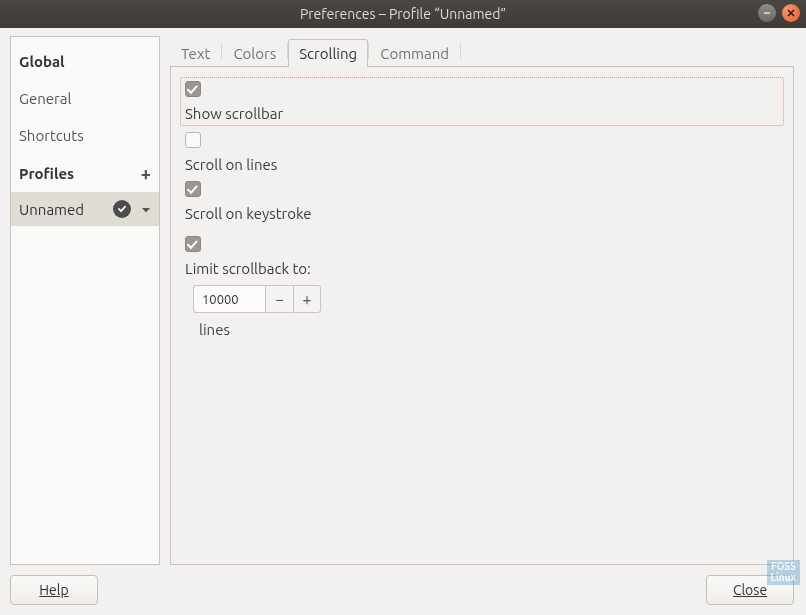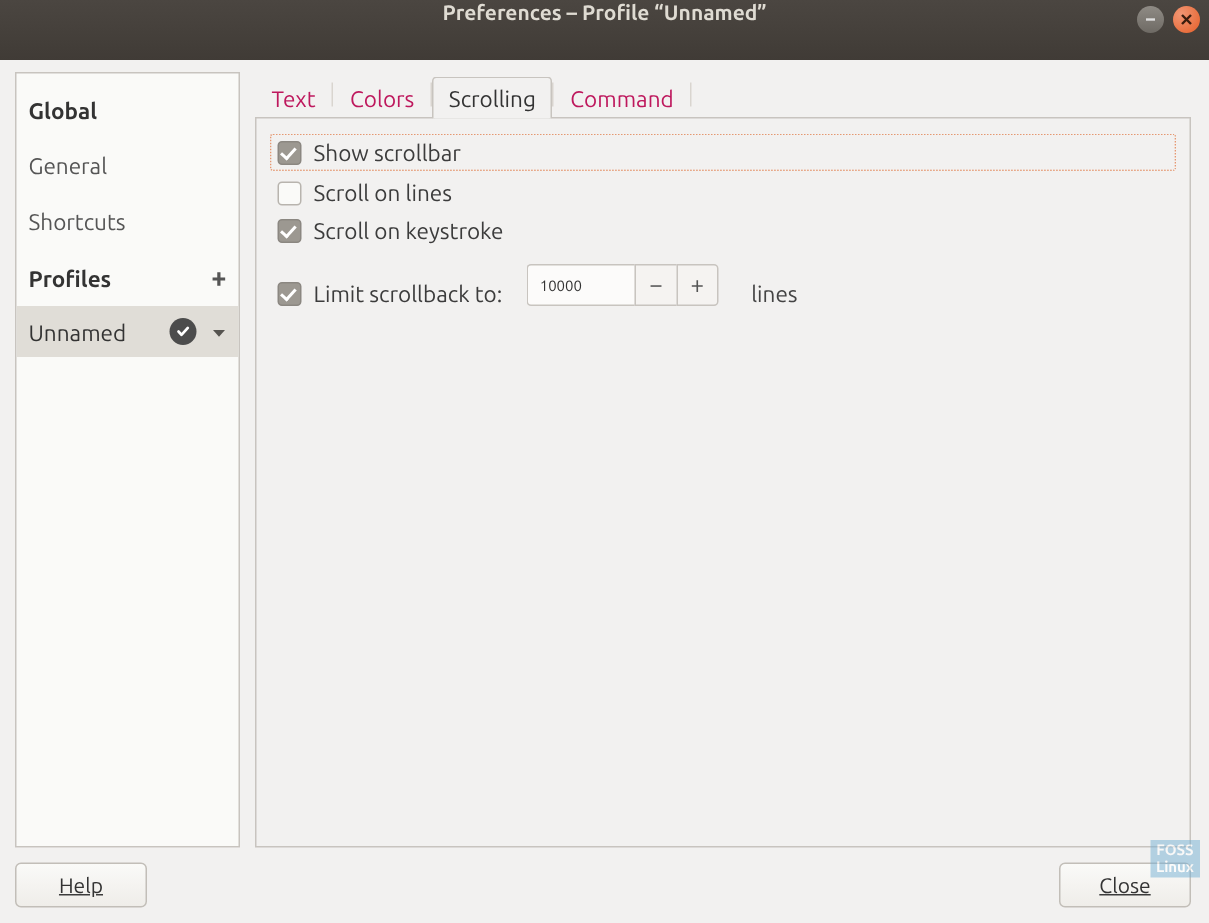--- a/index.html
+++ b/index.html
@@ -8,26 +8,26 @@
     font-family:"Ubuntu","DejaVu Sans",sans-serif;
     font-size:15px;
     color:#3c3c3c;
     background:#f2f1f0;
     display:flex;flex-direction:column;
     box-sizing:border-box;
   }
   *{box-sizing:border-box;}
   
   .titlebar{
-    height:40px;
+    height:28px;
     background:linear-gradient(to bottom,#4b4641 0%,#403b36 100%);
     color:#dfdbd2;
-    display:flex;justify-content:center;
+    display:flex;align-items:center;justify-content:center;
     position:relative;
-    font-weight:bold;
+    font-weight:normal;
     font-size:14px;
   }
   .window-controls{
     position:absolute;right:6px;top:4px;
     display:flex;gap:6px;
   }
   .wbtn{
     width:18px;height:18px;border-radius:50%;
     display:flex;align-items:center;justify-content:center;
     font-size:11px;
@@ -80,21 +80,21 @@
     flex:1 1 auto;
     display:flex;flex-direction:column;min-width:0;
   }
   .tabs{
     display:flex;align-items:flex-end;
     height:30px;
     position:relative;
   }
   .tab{
     padding:5px 10px 5px 10px;
-    color:#be185d;
+    color:#737373;
     border:1px solid transparent;
     border-bottom:none;
     cursor:pointer;
     position:relative;
     top:1px;
   }
   .tab.active{
     background:#f2f1f0;
     border-color:#c8c4bf;
     color:#333;
@@ -104,23 +104,24 @@
     width:1px;height:16px;background:#d9d5cf;
     align-self:center;
   }
   .pane{
     flex:1 1 auto;
     border:1px solid #c8c4bf;
     background:#f2f1f0;
     padding:10px 14px;
   }
   .opt-row{
-    display:flex;align-items:flex-end;
+    display:flex;align-items:flex-start;
     gap:8px;
     padding:4px 0;
+    flex-direction:column;
   }
   .opt-row.highlighted{
     border:1px dotted #E59871;
     border-radius:2px;
     padding:3px 4px;margin:0 -5px 2px -5px;
   }
   .checkbox{
     width:16px;height:16px;border:1px solid #b8b4ae;border-radius:3px;
     background:#fafaf8;
     display:flex;align-items:center;justify-content:center;flex:0 0 16px;
@@ -130,21 +131,21 @@
     content:"";
     width:8px;height:4px;border-left:2px solid #fff;border-bottom:2px solid #fff;
     transform:rotate(-48deg) translate(0px,-1px);
   }
   .spin{
     display:flex;align-items:center;margin-left:8px;
   }
   .spin input{
     width:72px;height:28px;border:1px solid #c8c4bf;border-right:none;
     border-radius:3px 0 0 3px;background:#fcfbfa;
-    padding:0 8px;font-size:10px;color:#333;font-family:inherit;
+    padding:0 8px;font-size:13px;color:#333;font-family:inherit;
   }
   .spin-btn{
     width:28px;height:28px;border:1px solid #c8c4bf;background:#f5f3f1;
     display:flex;align-items:center;justify-content:center;color:#555;font-size:16px;
     cursor:pointer;
   }
   .spin-btn.minus{border-right:none;}
   .spin-btn.plus{border-radius:0 3px 3px 0;}
   .suffix{margin-left:14px;color:#444;}
   

